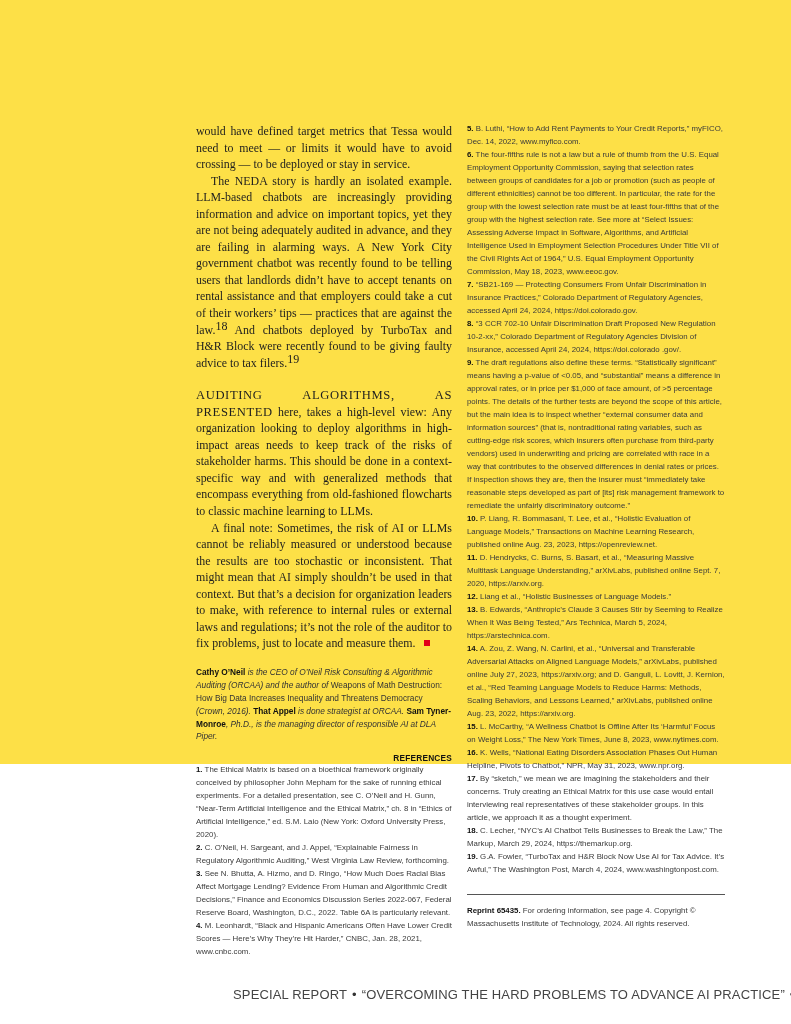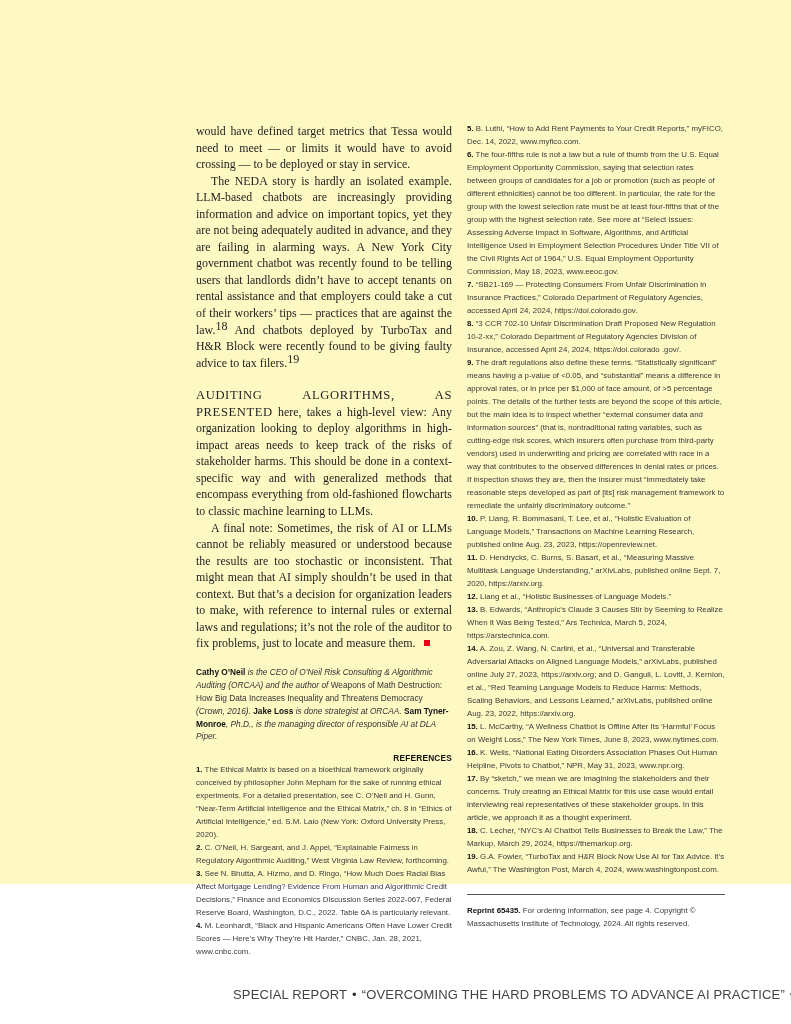--- a/index.html
+++ b/index.html
@@ -1,17 +1,17 @@
 <!DOCTYPE html>
 <html><head>
 <meta charset="utf-8">
 <style>
   html, body { margin: 0; padding: 0; background: #ffffff; }
   body { width: 791px; height: 1024px; position: relative; overflow: hidden; }
-  .page { position: absolute; left: 0; top: 0; width: 791px; height: 884px; background: #fef9c3; }
+  .page { position: absolute; left: 0; top: 0; width: 791px; height: 764px; background: #fde047; }
 
   .col-left { position: absolute; left: 196px; top: 123px; width: 256px; }
   .col-right { position: absolute; left: 467px; top: 122px; width: 258px; }
 
   .body-text {
     font-family: "Liberation Serif", "DejaVu Serif", serif;
     font-size: 11.9px;
     line-height: 16.55px;
     color: #1e1e1e;
     text-align: justify;
@@ -84,21 +84,21 @@
 
   <div class="col-left">
     <div class="body-text">
       <p><span>would have defined target metrics that Tessa would need to meet — or limits it would have to avoid crossing — to be deployed or stay in service.</span></p>
       <p class="indent"><span>The NEDA story is hardly an isolated example. LLM-based chatbots are increasingly providing information and advice on important topics, yet they are not being adequately audited in advance, and they are failing in alarming ways. A New York City government chatbot was recently found to be telling users that landlords didn’t have to accept tenants on rental assistance and that employers could take a cut of their workers’ tips — practices that are against the law.</span><sup class="fn">18</sup><span> And chatbots deployed by TurboTax and H&amp;R Block were recently found to be giving faulty advice to tax filers.</span><sup class="fn">19</sup></p>
       <p class="section-lead"><span class="smallcaps-lead">AUDITING ALGORITHMS, AS PRESENTED</span><span> here, takes a high-level view: Any organization looking to deploy algorithms in high-impact areas needs to keep track of the risks of stakeholder harms. This should be done in a context-specific way and with generalized methods that encompass everything from old-fashioned flowcharts to classic machine learning to LLMs.</span></p>
       <p class="indent"><span>A final note: Sometimes, the risk of AI or LLMs cannot be reliably measured or understood because the results are too stochastic or inconsistent. That might mean that AI simply shouldn’t be used in that context. But that’s a decision for organization leaders to make, with reference to internal rules or external laws and regulations; it’s not the role of the auditor to fix problems, just to locate and measure them.</span><span class="end-mark"></span></p>
     </div>
 
     <div class="bio">
-      <b>Cathy O’Neil</b><i> is the CEO of O’Neil Risk Consulting &amp; Algorithmic Auditing (ORCAA) and the author of </i><span>Weapons of Math Destruction: How Big Data Increases Inequality and Threatens Democracy</span><i> (Crown, 2016). </i><b>Jake Loss</b><i> is done strategist at ORCAA. </i><b>Sam Tyner-Monroe</b><i>, Ph.D., is the managing director of responsible AI at DLA Piper.</i>
+      <b>Cathy O’Neil</b><i> is the CEO of O’Neil Risk Consulting &amp; Algorithmic Auditing (ORCAA) and the author of </i><span>Weapons of Math Destruction: How Big Data Increases Inequality and Threatens Democracy</span><i> (Crown, 2016). </i><b>That Appel</b><i> is done strategist at ORCAA. </i><b>Sam Tyner-Monroe</b><i>, Ph.D., is the managing director of responsible AI at DLA Piper.</i>
     </div>
 
     <div class="refs-title">REFERENCES</div>
     <div class="refs">
       <p class="ref"><span class="ref-num">1.</span> <span>The Ethical Matrix is based on a bioethical framework originally conceived by philosopher John Mepham for the sake of running ethical experiments. For a detailed presentation, see C. O’Neil and H. Gunn, “Near-Term Artificial Intelligence and the Ethical Matrix,” ch. 8 in “Ethics of Artificial Intelligence,” ed. S.M. Laio (New York: Oxford University Press, 2020).</span></p>
       <p class="ref"><span class="ref-num">2.</span> <span>C. O’Neil, H. Sargeant, and J. Appel, “Explainable Fairness in Regulatory Algorithmic Auditing,” West Virginia Law Review, forthcoming.</span></p>
       <p class="ref"><span class="ref-num">3.</span> <span>See N. Bhutta, A. Hizmo, and D. Ringo, “How Much Does Racial Bias Affect Mortgage Lending? Evidence From Human and Algorithmic Credit Decisions,” Finance and Economics Discussion Series 2022-067, Federal Reserve Board, Washington, D.C., 2022. Table 6A is particularly relevant.</span></p>
       <p class="ref"><span class="ref-num">4.</span> <span>M. Leonhardt, “Black and Hispanic Americans Often Have Lower Credit Scores — Here’s Why They’re Hit Harder,” CNBC, Jan. 28, 2021, www.cnbc.com.</span></p>
     </div>
   </div>

